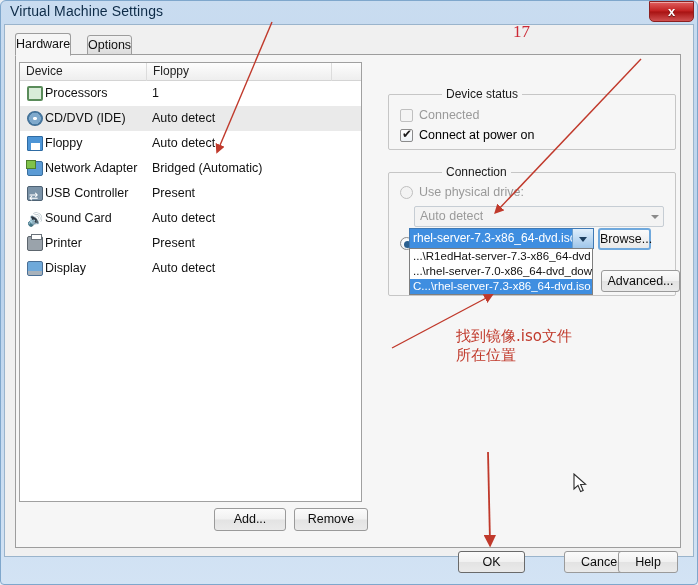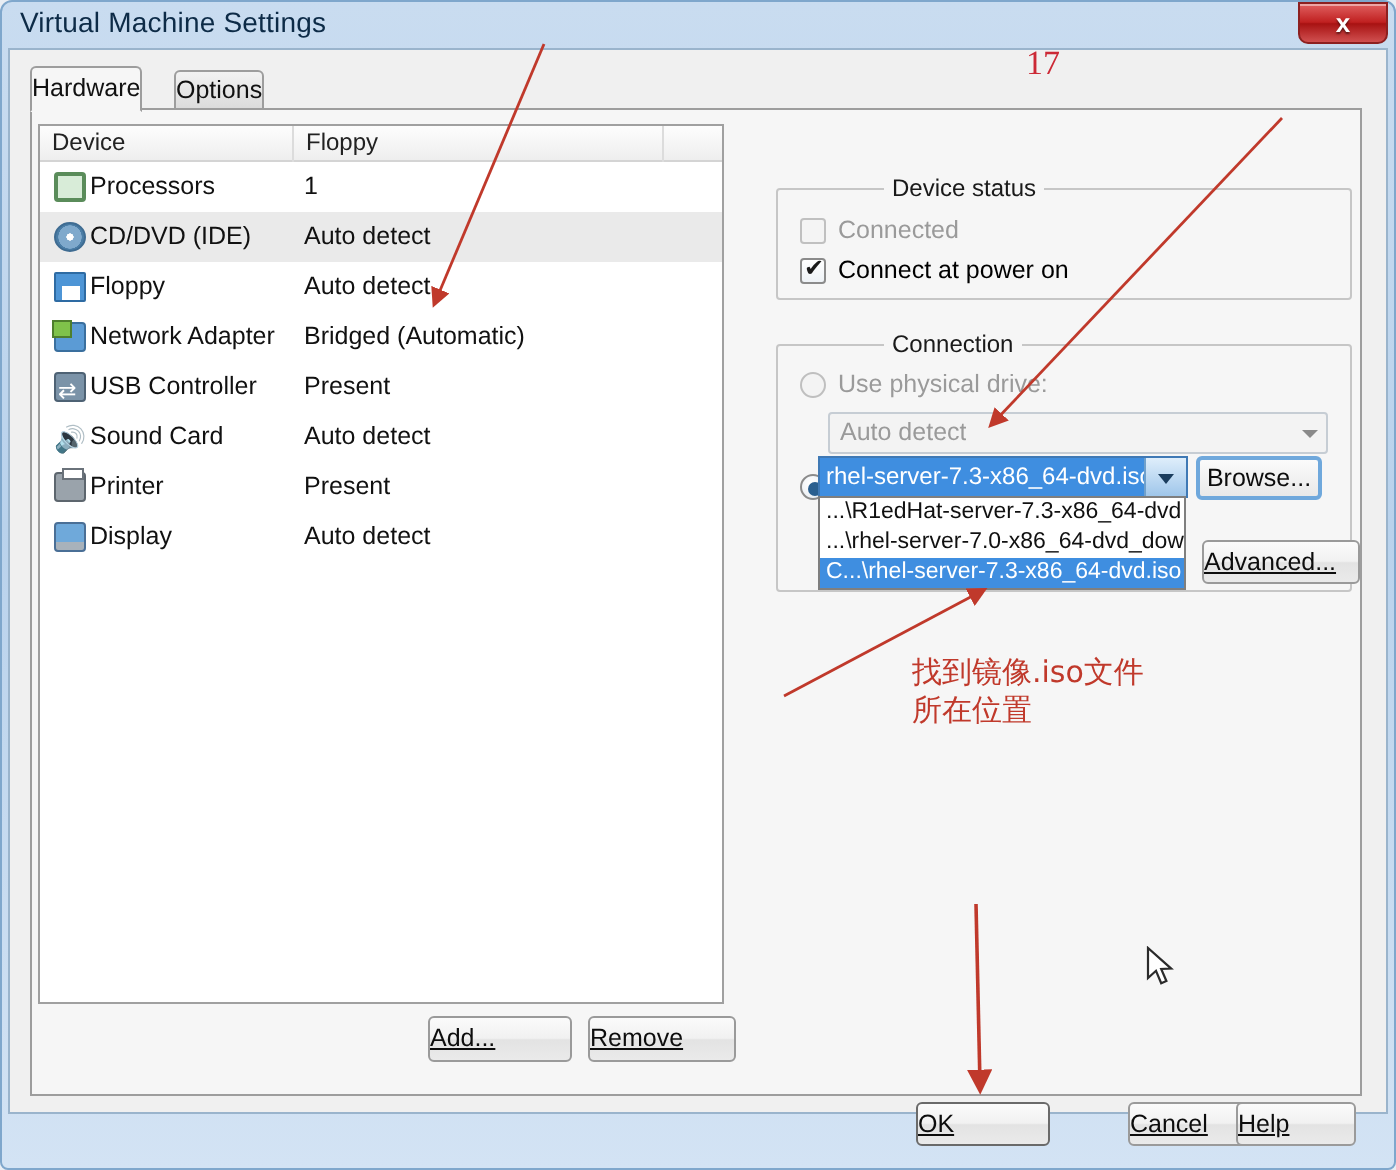--- a/index.html
+++ b/index.html
@@ -174,24 +174,24 @@
   .ic-snd::before { content:'\1F50A'; position:absolute; left:0; top:-4px; font-size:13px; color:#3a3a3a; }
   .ic-prn { background:#9aa3ab; border:1px solid #5d666e; border-radius:2px; }
   .ic-prn::after { content:''; position:absolute; left:3px; top:-3px; width:9px; height:4px; background:#ffffff; border:1px solid #6a727a; }
   .ic-disp { background: linear-gradient(to bottom,#6fa9da 0 70%, #a8b2bb 70% 100%); border:1px solid #4a6f96; border-radius:2px; }
 
   
   .btn {
     position: absolute;
     font-size: 12.5px;
     color: #0d0d0d;
+    text-align: center;
     background: linear-gradient(to bottom, #fbfbfb 0%, #f1f1f1 48%, #e3e3e3 52%, #eaeaea 100%);
     border: 1px solid #9a9a9a;
     border-radius: 3px;
-    text-decoration: underline;
   }
   .btn-add    { left: 209px; top: 483px; width: 72px; height: 23px; line-height: 21px; }
   .btn-remove { left: 289px; top: 483px; width: 74px; height: 23px; line-height: 21px; }
 
   
   .group {
     position: absolute;
     border: 1px solid #c6c6c6;
     border-radius: 2px;
   }
@@ -333,21 +333,21 @@
     padding-left: 3px;
     white-space: nowrap;
     overflow: hidden;
     color: #111;
   }
   .iso-item.sel { background: #3f8ee0; color: #ffffff; }
 
   .btn-browse {
     position: absolute;
     left: 597px; top: 227px;
-    width: 63px; height: 22px;
+    width: 53px; height: 22px;
     line-height: 18px;
     border: 2px solid #6fa8dc;
     border-radius: 3px;
     background: linear-gradient(to bottom,#fbfbfb,#e9e9e9);
     font-size: 12.5px;
     text-align: center;
     color: #0d0d0d;
   }
   .btn-advanced {
     position: absolute;

